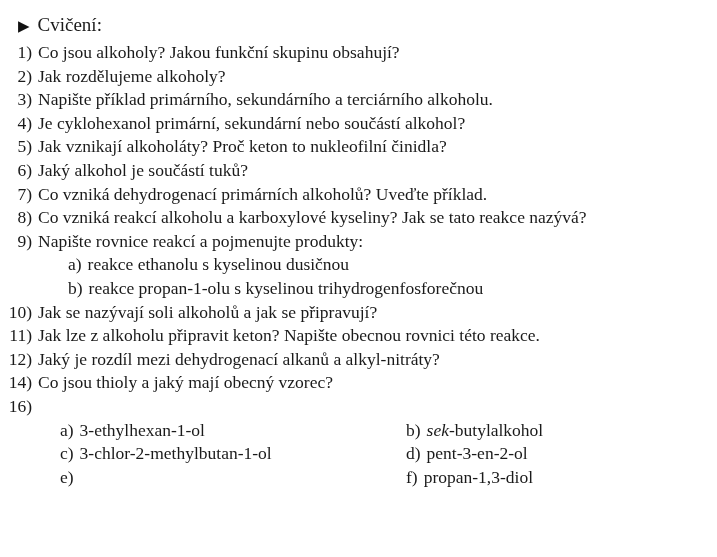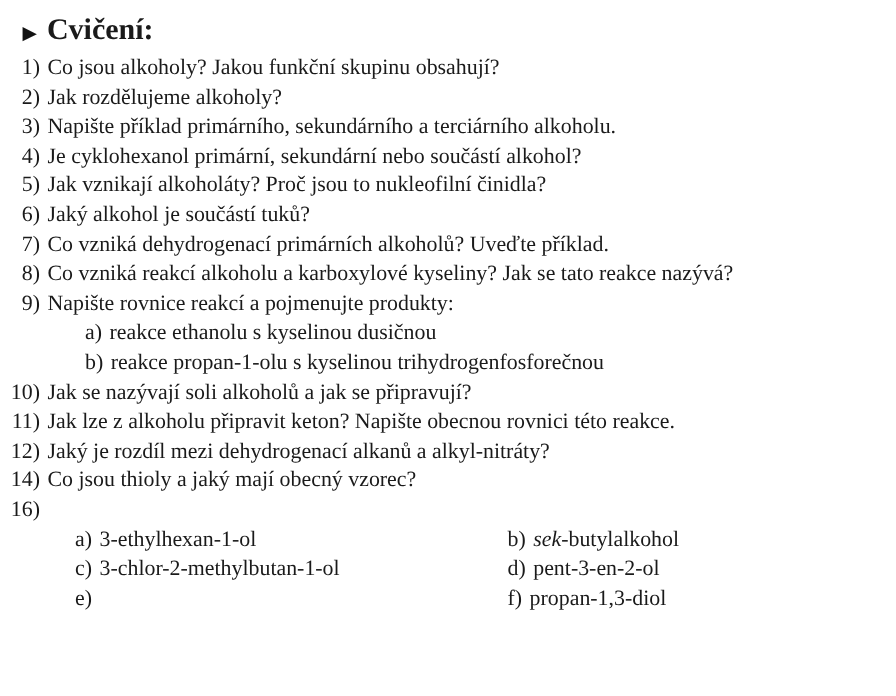--- a/index.html
+++ b/index.html
@@ -25,22 +25,22 @@
     padding-left: 12px;
     margin-bottom: 3px;
     line-height: 23px;
   }
   .tri-icon {
     font-size: 15px;
     margin-right: 8px;
     color: #111111;
   }
   .section-title {
-    font-weight: bold;
-    font-size: 24px;
+    font-weight: normal;
+    font-size: 19px;
   }
   .q-row {
     display: flex;
     align-items: baseline;
     line-height: 23.6px;
     font-size: 17.5px;
     white-space: nowrap;
   }
   .q-num {
     flex: 0 0 26px;
@@ -99,21 +99,21 @@
         <div class="q-row">
           <span class="q-num">3)</span>
           <span class="q-text">Napište příklad primárního, sekundárního a terciárního alkoholu.</span>
         </div>
         <div class="q-row">
           <span class="q-num">4)</span>
           <span class="q-text">Je cyklohexanol primární, sekundární nebo součástí alkohol?</span>
         </div>
         <div class="q-row">
           <span class="q-num">5)</span>
-          <span class="q-text">Jak vznikají alkoholáty? Proč jsou to nukleofilní činidla?</span>
+          <span class="q-text">Jak vznikají alkoholáty? Proč keton to nukleofilní činidla?</span>
         </div>
         <div class="q-row">
           <span class="q-num">6)</span>
           <span class="q-text">Jaký alkohol je součástí tuků?</span>
         </div>
         <div class="q-row">
           <span class="q-num">7)</span>
           <span class="q-text">Co vzniká dehydrogenací primárních alkoholů? Uveďte příklad.</span>
         </div>
         <div class="q-row">

